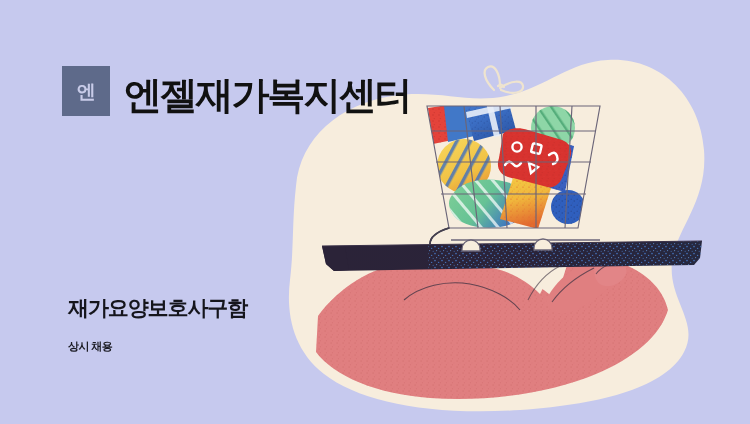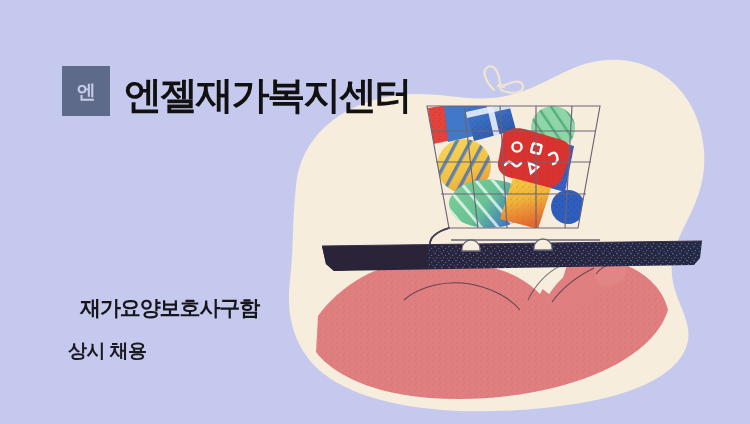--- a/index.html
+++ b/index.html
@@ -73,35 +73,35 @@
     color: #111111;
     line-height: 1;
     letter-spacing: -2.2px;
     white-space: nowrap;
     position: relative;
     top: 4px;
   }
 
   #headline {
     position: absolute;
-    left: 80px;
+    left: 68px;
     top: 297px;
     font-size: 21px;
     font-weight: 700;
     color: #15151c;
     letter-spacing: -1.1px;
     line-height: 1;
     white-space: nowrap;
   }
 
   #subline {
     position: absolute;
     left: 68px;
     top: 341px;
-    font-size: 19px;
+    font-size: 11px;
     font-weight: 700;
     color: #1a1a22;
     letter-spacing: -0.6px;
     line-height: 1;
     white-space: nowrap;
   }
 </style>
 </head>
 <body>
 

